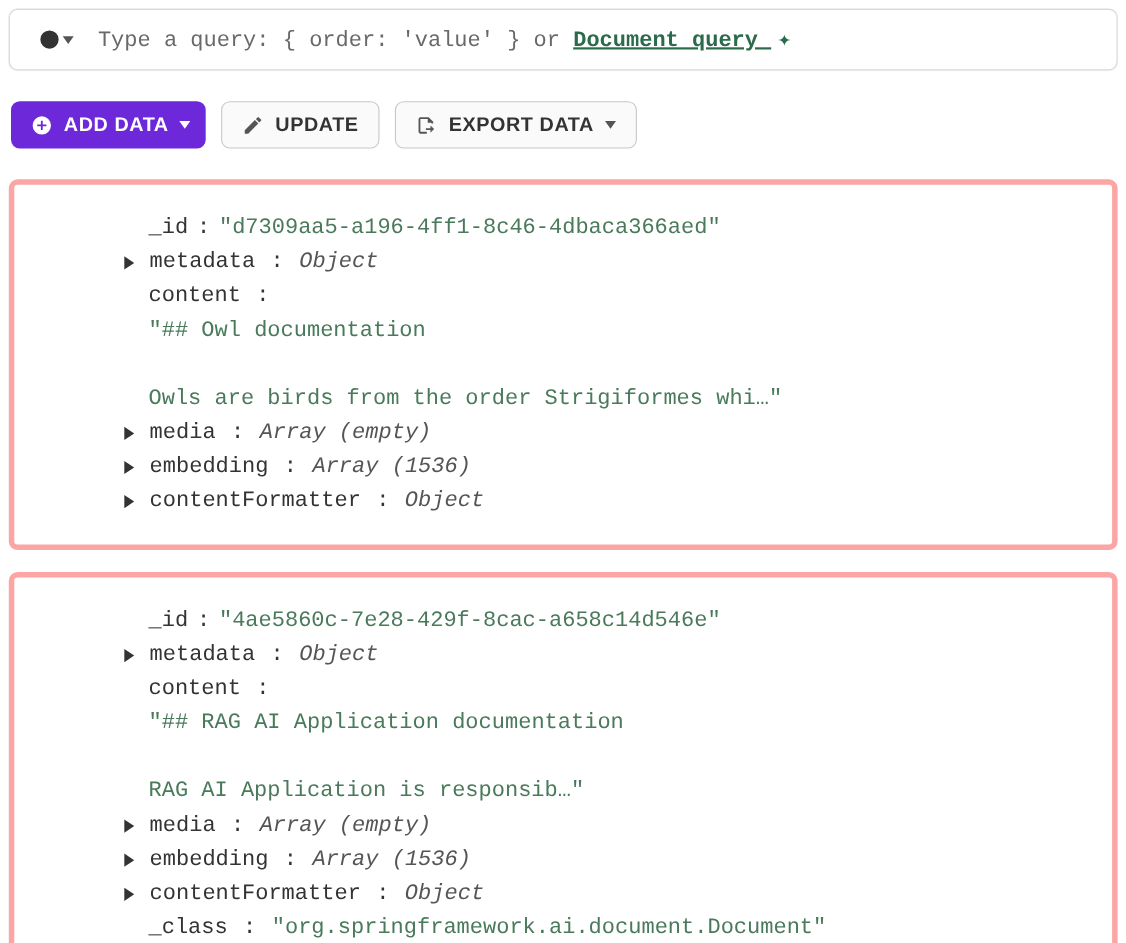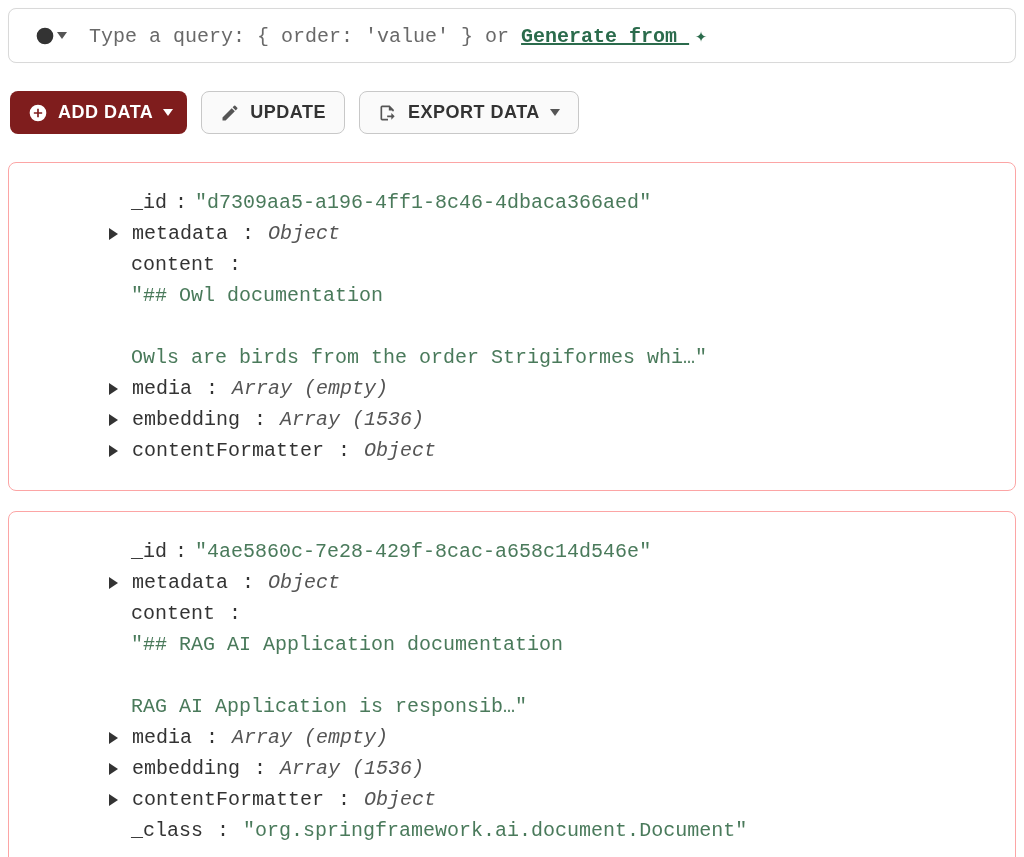--- a/index.html
+++ b/index.html
@@ -67,41 +67,41 @@
     gap: 10px;
     border-radius: 8px;
     padding: 10px 18px;
     font-size: 18px;
     font-weight: 800;
     letter-spacing: 0.5px;
     cursor: pointer;
     user-select: none;
   }
   .btn-primary {
-    background: #7f1d1d;
+    background: #6d28d9;
     color: #fff;
     border: none;
     padding-right: 14px;
   }
   .btn-secondary {
     background: #fafafa;
     color: #333;
     border: 1px solid #c8c8c8;
   }
   .btn .caret-down.light { border-top-color: #fff; }
   .btn .caret-down.dark { border-top-color: #555; }
 
   .icon-wrap { display: inline-flex; }
   .icon-wrap svg { width: 20px; height: 20px; }
   .btn-primary .icon-wrap svg { fill: #fff; }
   .btn-secondary .icon-wrap svg { fill: #555; }
 
   
   .doc-card {
-    border: 1px solid #fca5a5;
+    border: 5px solid #fca5a5;
     border-radius: 8px;
     padding: 24px 10px 24px 100px;
     margin-bottom: 20px;
     font-size: 20px;
     line-height: 1.55;
   }
   .fld { display: flex; align-items: flex-start; gap: 6px; }
   .tri {
     display:inline-block;
     width:0;height:0;
@@ -127,21 +127,21 @@
 
 <div class="query-bar">
   <span class="history-trigger">
     <span class="icon-wrap clock-icon">
       <svg viewBox="0 0 24 24">
           <path d="M12 2a10 10 0 1 0 10 10A10 10 0 0 0 12 2zm1 10.41V6h-2v7l5.29 3.17 1-1.73z"></path>
         </svg>
     </span>
     <span class="caret-down"></span>
   </span>
-  <span class="query-text mono"><span>Type a query: { order: 'value' } or </span><span class="gen-link">Generate from </span><span class="sparkle">✦</span></span>
+  <span class="query-text mono"><span>Type a query: { order: 'value' } or </span><span class="gen-link">Document query </span><span class="sparkle">✦</span></span>
 </div>
 
 <div class="toolbar">
   <div class="btn btn-primary">
     <span class="icon-wrap">
       <svg viewBox="0 0 24 24">
           <path d="M12 2a10 10 0 1 0 10 10A10 10 0 0 0 12 2zm5 11h-4v4h-2v-4H7v-2h4V7h2v4h4z"></path>
         </svg>
     </span>
     <span>ADD DATA</span>

